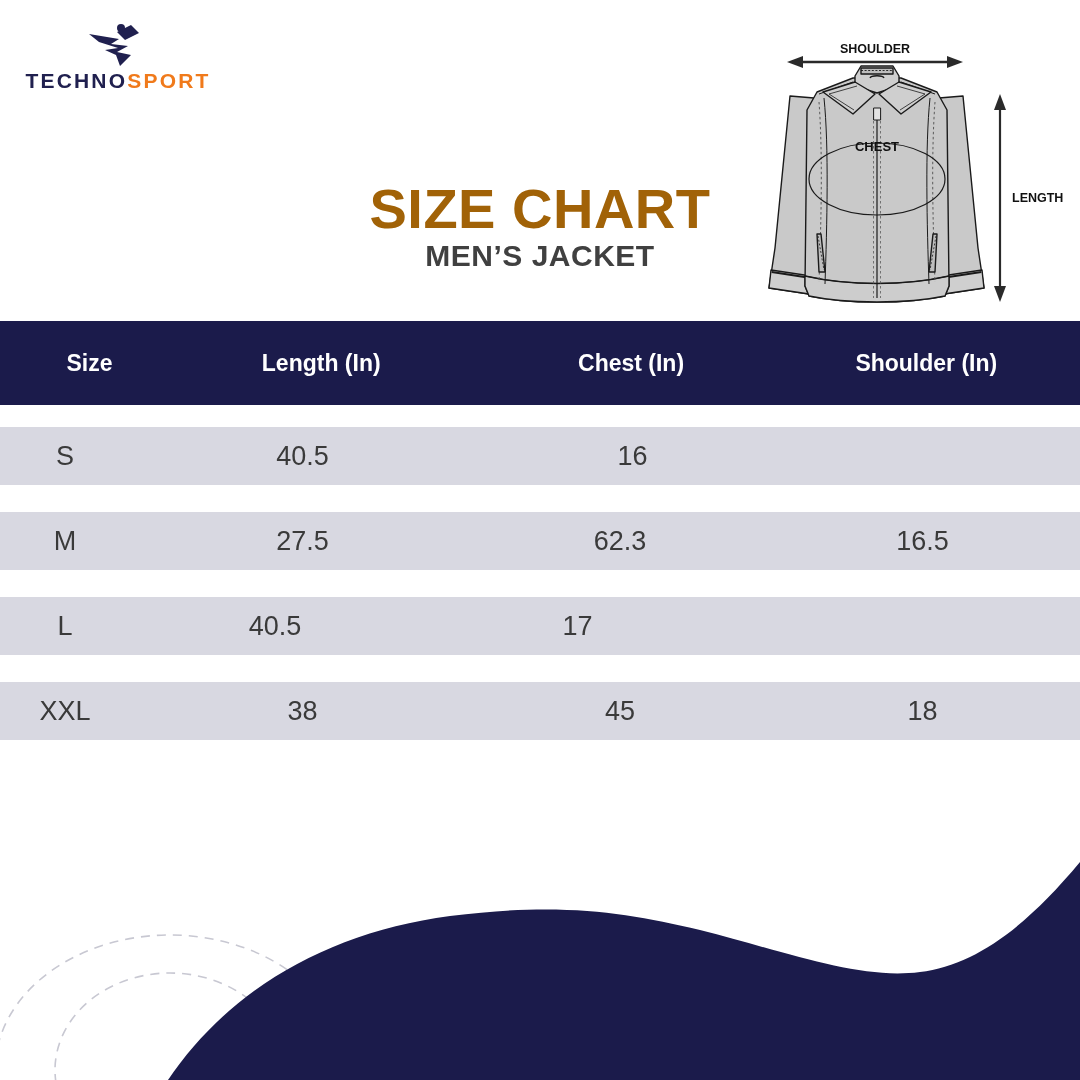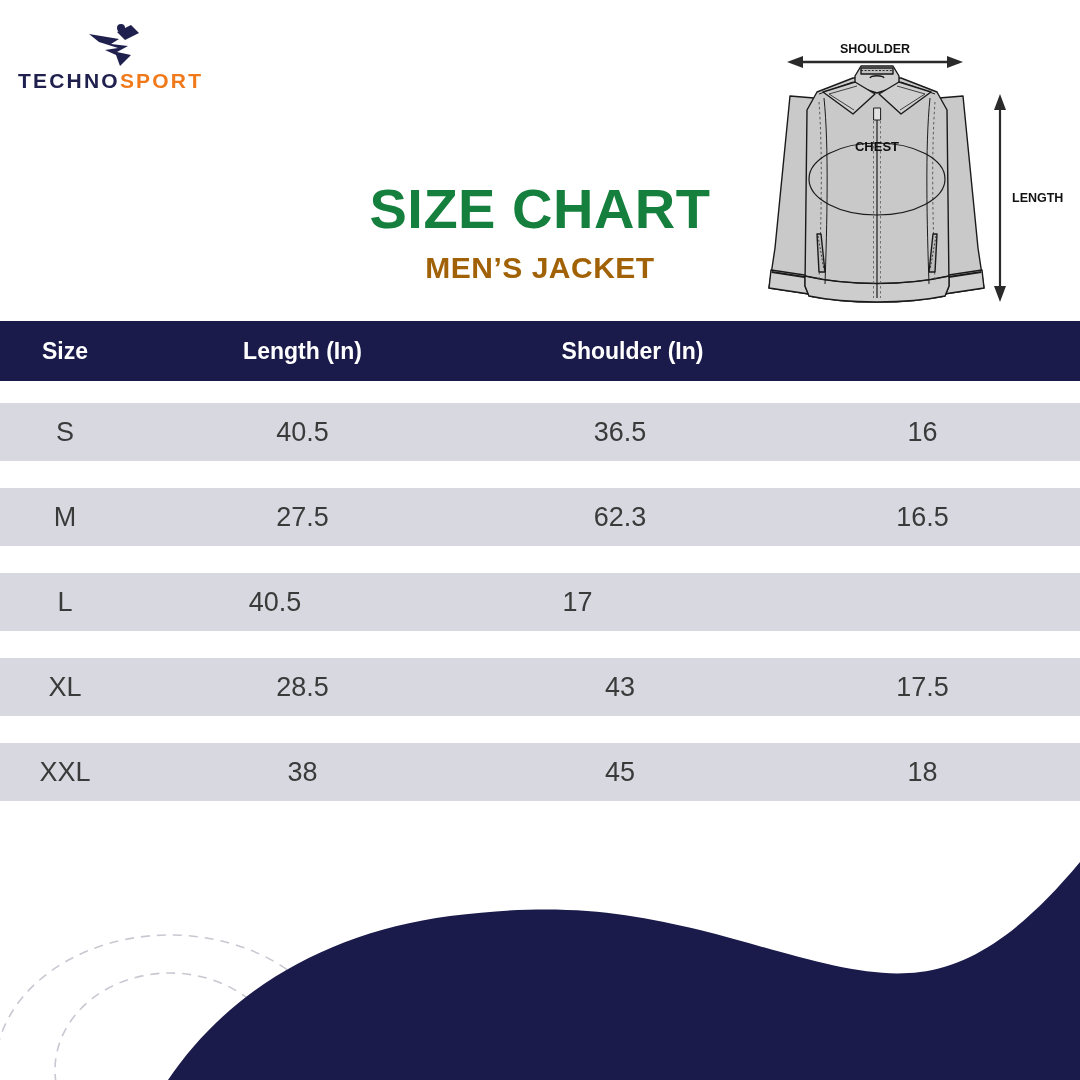--- a/index.html
+++ b/index.html
@@ -13,53 +13,53 @@
 
   
   #bottom-decor {
     position:absolute; left:0; bottom:0; width:1080px; height:260px;
     pointer-events:none;
   }
 
   
   #logo {
     position:absolute; left:18px; top:22px;
-    width:200px; text-align:left;
+    width:200px; text-align:center;
   }
   #logo-mark { display:block; margin:0 auto 4px auto; }
   #logo-word {
     font-size:21px; font-weight:bold; letter-spacing:2.2px;
     line-height:1; white-space:nowrap;
   }
   #logo-word .p1 { color:#20204f; }
   #logo-word .p2 { color:#f07a1b; }
 
   
   #title-block {
     position:absolute; left:0; top:180px; width:1080px; text-align:center;
   }
   #chart-title {
-    font-size:56px; font-weight:bold; color:#15803d;
+    font-size:56px; font-weight:bold; color:#a16207;
     letter-spacing:0.5px; line-height:1.05;
   }
   #chart-subtitle {
-    font-size:30px; font-weight:bold; color:#a16207;
-    letter-spacing:0.5px; margin-top:12px; line-height:1.1;
+    font-size:30px; font-weight:bold; color:#404040;
+    letter-spacing:0.5px; margin-top:0; line-height:1.1;
   }
 
   
   #jacket-diagram { position:absolute; left:757px; top:36px; }
 
   
   #size-table {
     position:absolute; left:0; top:321px; width:1080px;
   }
   #table-header {
     display:flex; align-items:center;
-    height:60px; background:#1b1b4b;
+    height:84px; background:#1b1b4b;padding-left:26px;
   }
   #table-header .cell {
     color:#ffffff; font-size:23px; font-weight:bold; text-align:center;
   }
   #table-body { padding-top:22px; }
   .table-row {
     display:flex; align-items:center;
     height:58px; background:#d8d8e1; margin-bottom:27px;
   }
   .table-row .cell {
@@ -168,47 +168,41 @@
     <path d="M 179,200 L 173,234" fill="none" stroke="#1a1a1a" stroke-width="0.8" stroke-dasharray="2 1.8"></path>
   </g>
 
   <text x="120" y="115" text-anchor="middle" font-family="Liberation Sans, sans-serif" font-size="13" font-weight="bold" fill="#111">CHEST</text>
 </svg>
 
 <div id="size-table">
   <div id="table-header">
     <div class="cell c-size">Size</div>
     <div class="cell c-len">Length (In)</div>
+    <div class="cell c-chest">Chest (In)</div>
     <div class="cell c-shld">Shoulder (In)</div>
   </div>
 
   <div id="table-body">
     <div class="table-row">
       <div class="cell c-size">S</div>
       <div class="cell c-len">40.5</div>
-      <div class="cell c-chest">36.5</div>
       <div class="cell c-shld">16</div>
     </div>
     <div class="table-row">
       <div class="cell c-size">M</div>
       <div class="cell c-len">27.5</div>
       <div class="cell c-chest">62.3</div>
       <div class="cell c-shld">16.5</div>
     </div>
     <div class="table-row">
       <div class="cell c-size">L</div>
       <div class="cell c-chest">40.5</div>
       <div class="cell c-shld">17</div>
     </div>
     <div class="table-row">
-      <div class="cell c-size">XL</div>
-      <div class="cell c-len">28.5</div>
-      <div class="cell c-chest">43</div>
-      <div class="cell c-shld">17.5</div>
-    </div>
-    <div class="table-row">
       <div class="cell c-size">XXL</div>
       <div class="cell c-len">38</div>
       <div class="cell c-chest">45</div>
       <div class="cell c-shld">18</div>
     </div>
   </div>
 </div>
 
 </body></html>

